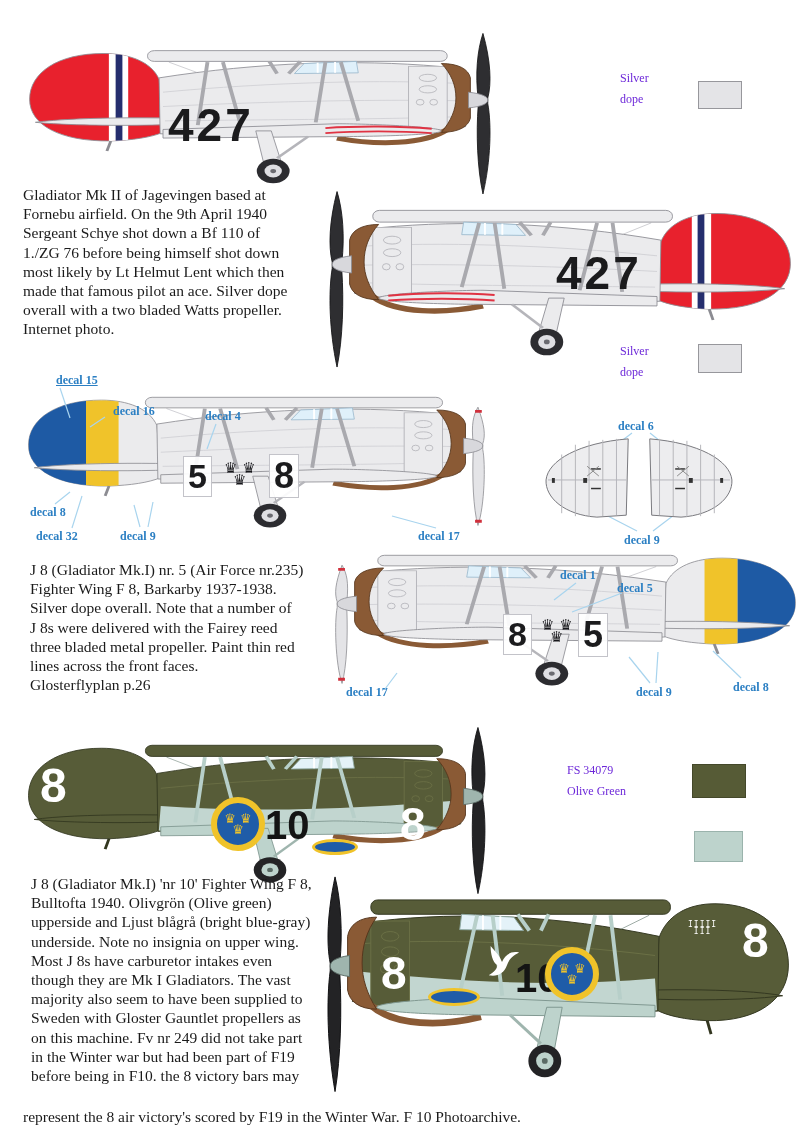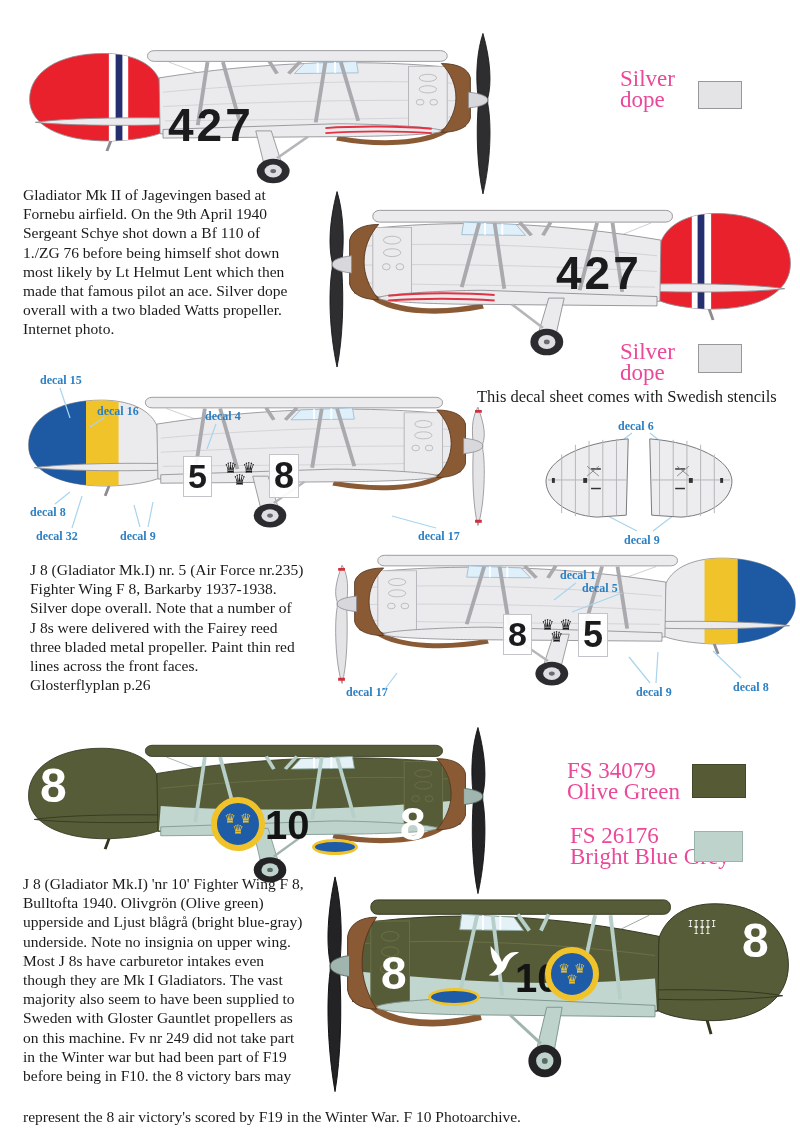--- a/index.html
+++ b/index.html
@@ -1,21 +1,21 @@
 <!DOCTYPE html>
 <html><head>
 <meta charset="utf-8">
 <style>
   html,body{margin:0;padding:0;background:#fff;}
   #page{position:relative;width:800px;height:1131px;background:#fff;overflow:hidden;
         font-family:"Liberation Serif",serif;color:#1c1c1c;}
   .abs{position:absolute;}
   .pre{white-space:pre-line;}
   .para{font-size:15.5px;line-height:19.2px;color:#1a1a1a;}
-  .swatch-label{font-size:23px;line-height:21px;color:#ec4899;}
+  .swatch-label{font-size:12px;line-height:21px;color:#6d28d9;}
   .swatch-box{position:absolute;border:1px solid #97979c;}
   .callout{position:absolute;color:#2b7fc3;font:700 12px "Liberation Serif",serif;white-space:nowrap;}
   .code-num{position:absolute;font-family:"Liberation Sans",sans-serif;font-weight:700;color:#1b1b1d;}
   .digit-panel{background:rgba(255,255,255,.92);border:1px solid #c3c3c9;padding:0 4px;}
   .crowns{position:absolute;display:flex;flex-direction:column;align-items:center;
           font-family:"DejaVu Sans",sans-serif;color:#16161a;}
   .crowns span{line-height:12px;}
   .roundel{position:absolute;border-radius:50%;background:#1f5ca8;border:6px solid #f0c32a;
            display:flex;flex-direction:column;align-items:center;justify-content:center;
            font-family:"DejaVu Sans",sans-serif;color:#f0c32a;}
@@ -121,21 +121,20 @@
       <path d="M481,2 C489,40 490,72 486,92 L486,100 C490,130 489,180 481,226 C475,190 474,140 476,104 L476,92 C473,60 475,26 481,2 Z" fill="#2e2e31" stroke="#141416"></path>
       <path d="M466,84 C480,86 486,90 486,95 C486,100 480,104 466,106 Z" fill="#d8d8dc" stroke="#8c8c92"></path>
     </g>
   </svg>
   <span class="code-num" style="left:556px;top:246px;font-size:46px;letter-spacing:3px;">427</span>
 
   <div class="abs swatch-label pre" style="left:620px;top:341px;">Silver
 dope</div>
   <div class="swatch-box" style="left:698px;top:344px;width:42px;height:27px;background:#e4e4e7;"></div>
 
-  <div class="abs" style="left:477px;top:387px;font-size:16.5px;">This decal sheet comes with Swedish stencils</div>
 
   <svg class="abs" viewBox="0 0 600 240" preserveAspectRatio="none" style="left:17px;top:379px;width:575px;height:169px">
     <defs>
         <clipPath id="cpFin3">
           <path d="M146,66 C138,42 116,30 88,30 C42,30 12,56 12,94 C12,130 44,153 96,152 C118,151 138,147 150,140 Z"></path>
         </clipPath>
       </defs>
     <path d="M156,42 L345,136 M345,42 L166,140" stroke="#c8c8cd" stroke-width="1" fill="none"></path>
     <rect x="134" y="26" width="310" height="15" rx="7" fill="#ebebed" stroke="#8c8c92"></rect>
     <path d="M146,66 C138,42 116,30 88,30 C42,30 12,56 12,94 C12,130 44,153 96,152 C118,151 138,147 150,140 Z" fill="#ebebed" stroke="#8c8c92"></path>
@@ -167,22 +166,22 @@
     <path d="M478,46 L485,46 M478,202 L485,202" stroke="#d0303c" stroke-width="4"></path>
     <path d="M466,84 C480,86 486,90 486,95 C486,100 480,104 466,106 Z" fill="#d8d8dc" stroke="#8c8c92"></path>
   </svg>
   <span class="code-num digit-panel" style="left:183px;top:456px;font-size:34px;">5</span>
   <div class="crowns" style="left:224px;top:462px;font-size:15px;">
     <span>♛ ♛</span>
       <span>♛</span>
   </div>
   <span class="code-num digit-panel" style="left:269px;top:454px;font-size:36px;">8</span>
 
-  <span class="callout" style="left:40px;top:373px;">decal 15</span>
-  <span class="callout" style="left:97px;top:404px;">decal 16</span>
+  <span class="callout" style="left:56px;top:373px;text-decoration:underline;">decal 15</span>
+  <span class="callout" style="left:113px;top:404px;">decal 16</span>
   <span class="callout" style="left:205px;top:409px;text-align:center;">decal 4</span>
   <span class="callout" style="left:30px;top:505px;">decal 8</span>
   <span class="callout" style="left:36px;top:529px;">decal 32</span>
   <span class="callout" style="left:120px;top:529px;">decal 9</span>
   <span class="callout" style="left:418px;top:529px;">decal 17</span>
   <span class="callout" style="left:618px;top:419px;">decal 6</span>
   <span class="callout" style="left:624px;top:533px;">decal 9</span>
 
   <svg class="abs" viewBox="0 0 800 200" style="left:0;top:360px;width:800px;height:200px;pointer-events:none;">
     <g stroke="#a8d4ee" stroke-width="1.2" fill="none">
@@ -267,21 +266,21 @@
     </g>
   </svg>
   <span class="code-num digit-panel" style="left:503px;top:614px;font-size:34px;">8</span>
   <div class="crowns" style="left:541px;top:619px;font-size:15px;">
     <span>♛ ♛</span>
       <span>♛</span>
   </div>
   <span class="code-num digit-panel" style="left:578px;top:613px;font-size:36px;">5</span>
 
   <span class="callout" style="left:560px;top:568px;">decal 1</span>
-  <span class="callout" style="left:582px;top:581px;">decal 5</span>
+  <span class="callout" style="left:617px;top:581px;">decal 5</span>
   <span class="callout" style="left:346px;top:685px;">decal 17</span>
   <span class="callout" style="left:636px;top:685px;">decal 9</span>
   <span class="callout" style="left:733px;top:680px;">decal 8</span>
 
   <svg class="abs" viewBox="0 0 800 160" style="left:0;top:560px;width:800px;height:160px;pointer-events:none;">
     <g stroke="#a8d4ee" stroke-width="1.2" fill="none">
       <path d="M576,23 L554,40"></path>
         <path d="M622,33 L572,52"></path>
       <path d="M385,129 L397,113"></path>
       <path d="M650,123 L629,97 M656,123 L658,92"></path>
@@ -322,25 +321,23 @@
     <span>♛ ♛</span>
       <span>♛</span>
   </div>
   <span class="code-num" style="left:265px;top:803px;font-size:40px;color:#141414;">10</span>
   <span class="white-num" style="left:400px;top:797px;font-size:46px;">8</span>
   <div class="mini-roundel" style="left:312px;top:839px;width:40px;height:10px;border-radius:50%;"></div>
 
   <div class="abs swatch-label pre" style="left:567px;top:760px;">FS 34079
 Olive Green</div>
   <div class="swatch-box" style="left:692px;top:764px;width:52px;height:32px;background:#565b36;border-color:#44482a;"></div>
-  <div class="abs swatch-label pre" style="left:570px;top:825px;">FS 26176
-Bright Blue Grey</div>
   <div class="swatch-box" style="left:694px;top:831px;width:47px;height:29px;background:#bdd3cc;border-color:#9ab3ac;"></div>
 
-  <div class="abs para pre" style="left:23px;top:874px;">J 8 (Gladiator Mk.I) 'nr 10' Fighter Wing F 8,
+  <div class="abs para pre" style="left:31px;top:874px;">J 8 (Gladiator Mk.I) 'nr 10' Fighter Wing F 8,
 Bulltofta 1940. Olivgrön (Olive green)
 upperside and Ljust blågrå (bright blue-gray)
 underside. Note no insignia on upper wing.
 Most J 8s have carburetor intakes even
 though they are Mk I Gladiators. The vast
 majority also seem to have been supplied to
 Sweden with Gloster Gauntlet propellers as
 on this machine. Fv nr 249 did not take part
 in the Winter war but had been part of F19
 before being in F10. the 8 victory bars may</div>

